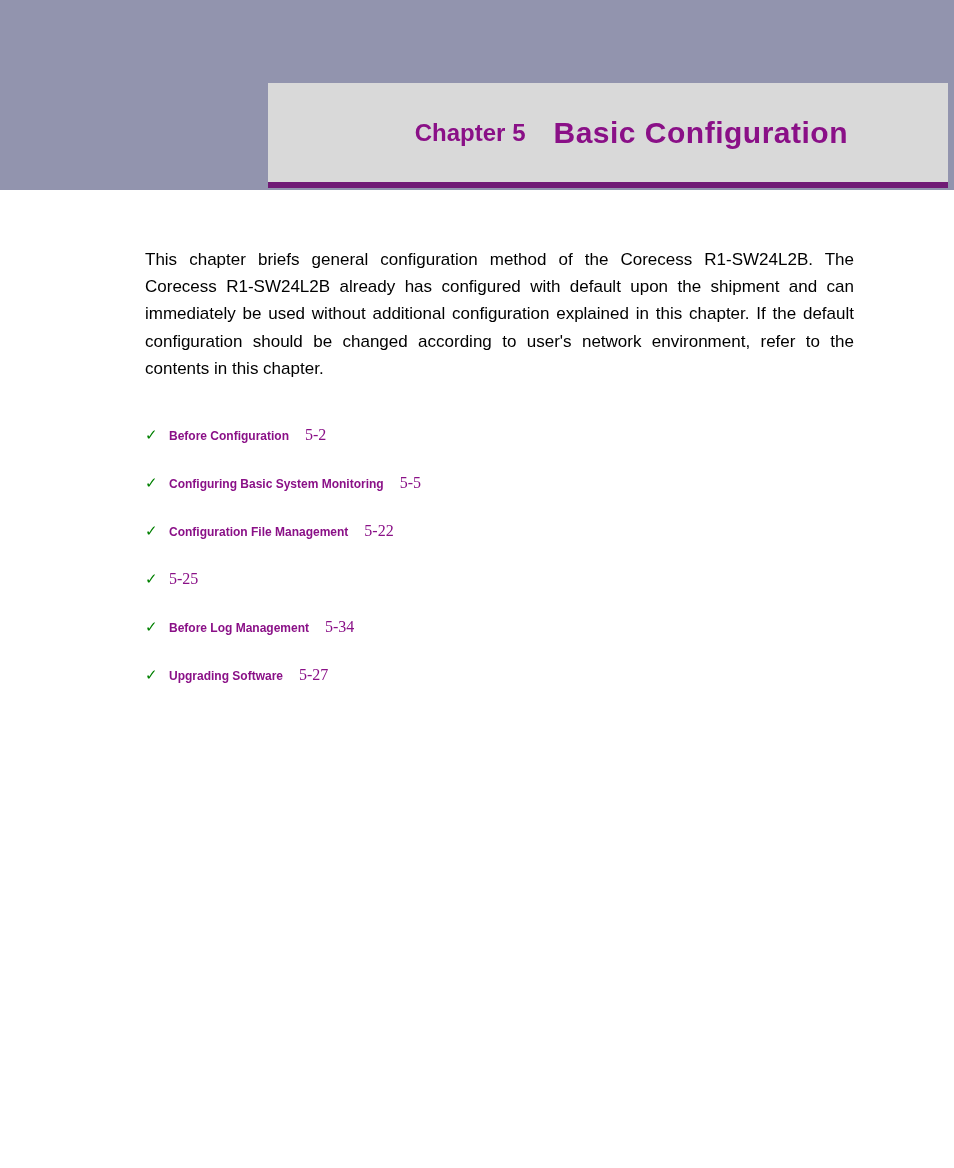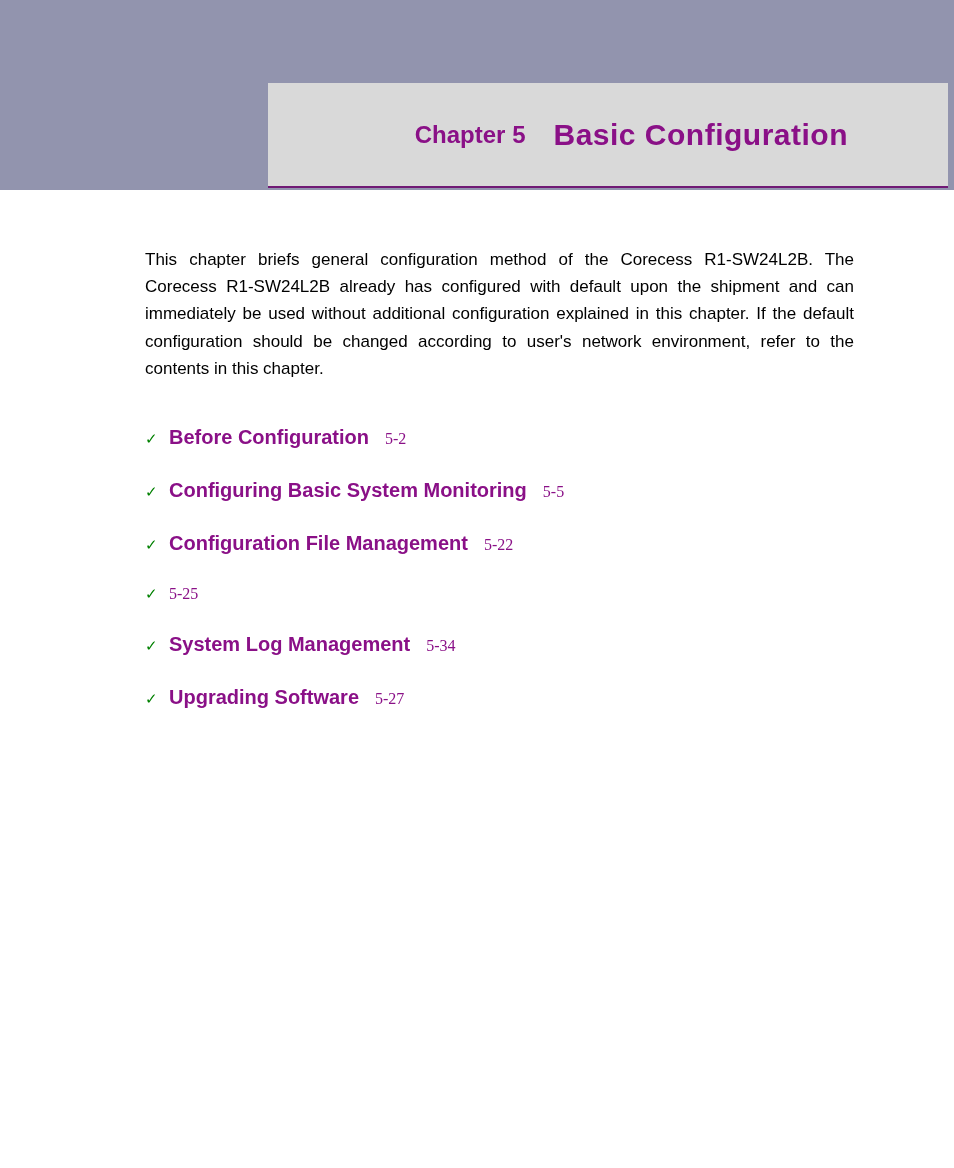--- a/index.html
+++ b/index.html
@@ -16,21 +16,21 @@
     background: #9294ae;
     position: relative;
   }
   .title-box {
     position: absolute;
     top: 83px;
     left: 268px;
     right: 6px;
     height: 105px;
     background: #d9d9d9;
-    border-bottom: 2px solid #701a75;
+    border-bottom: 6px solid #701a75;
     display: flex;
     align-items: center;
     justify-content: flex-end;
     padding-right: 100px;
   }
   .chapter-label {
     font-family: "Trebuchet MS", "Arial Black", sans-serif;
     font-weight: bold;
     font-size: 24px;
     color: #8a1087;
@@ -62,21 +62,21 @@
     align-items: baseline;
   }
   .check {
     color: #008000;
     font-size: 15px;
     width: 24px;
     flex-shrink: 0;
   }
   .toc-label {
     font-weight: bold;
-    font-size: 20px;
+    font-size: 12px;
     color: #8a1087;
     margin-right: 16px;
   }
   .toc-page {
     font-family: Georgia, "Times New Roman", serif;
     font-size: 16px;
     color: #8a1087;
     text-align: right;
   }
 </style>
@@ -108,21 +108,21 @@
       <span class="check">✓</span>
       <span class="toc-label">Configuration File Management</span>
       <span class="toc-page">5-22</span>
     </li>
     <li>
       <span class="check">✓</span>
       <span class="toc-page">5-25</span>
     </li>
     <li>
       <span class="check">✓</span>
-      <span class="toc-label">System Log Management</span>
+      <span class="toc-label">Before Log Management</span>
       <span class="toc-page">5-34</span>
     </li>
     <li>
       <span class="check">✓</span>
       <span class="toc-label">Upgrading Software</span>
       <span class="toc-page">5-27</span>
     </li>
   </ul>
 </div>
 

